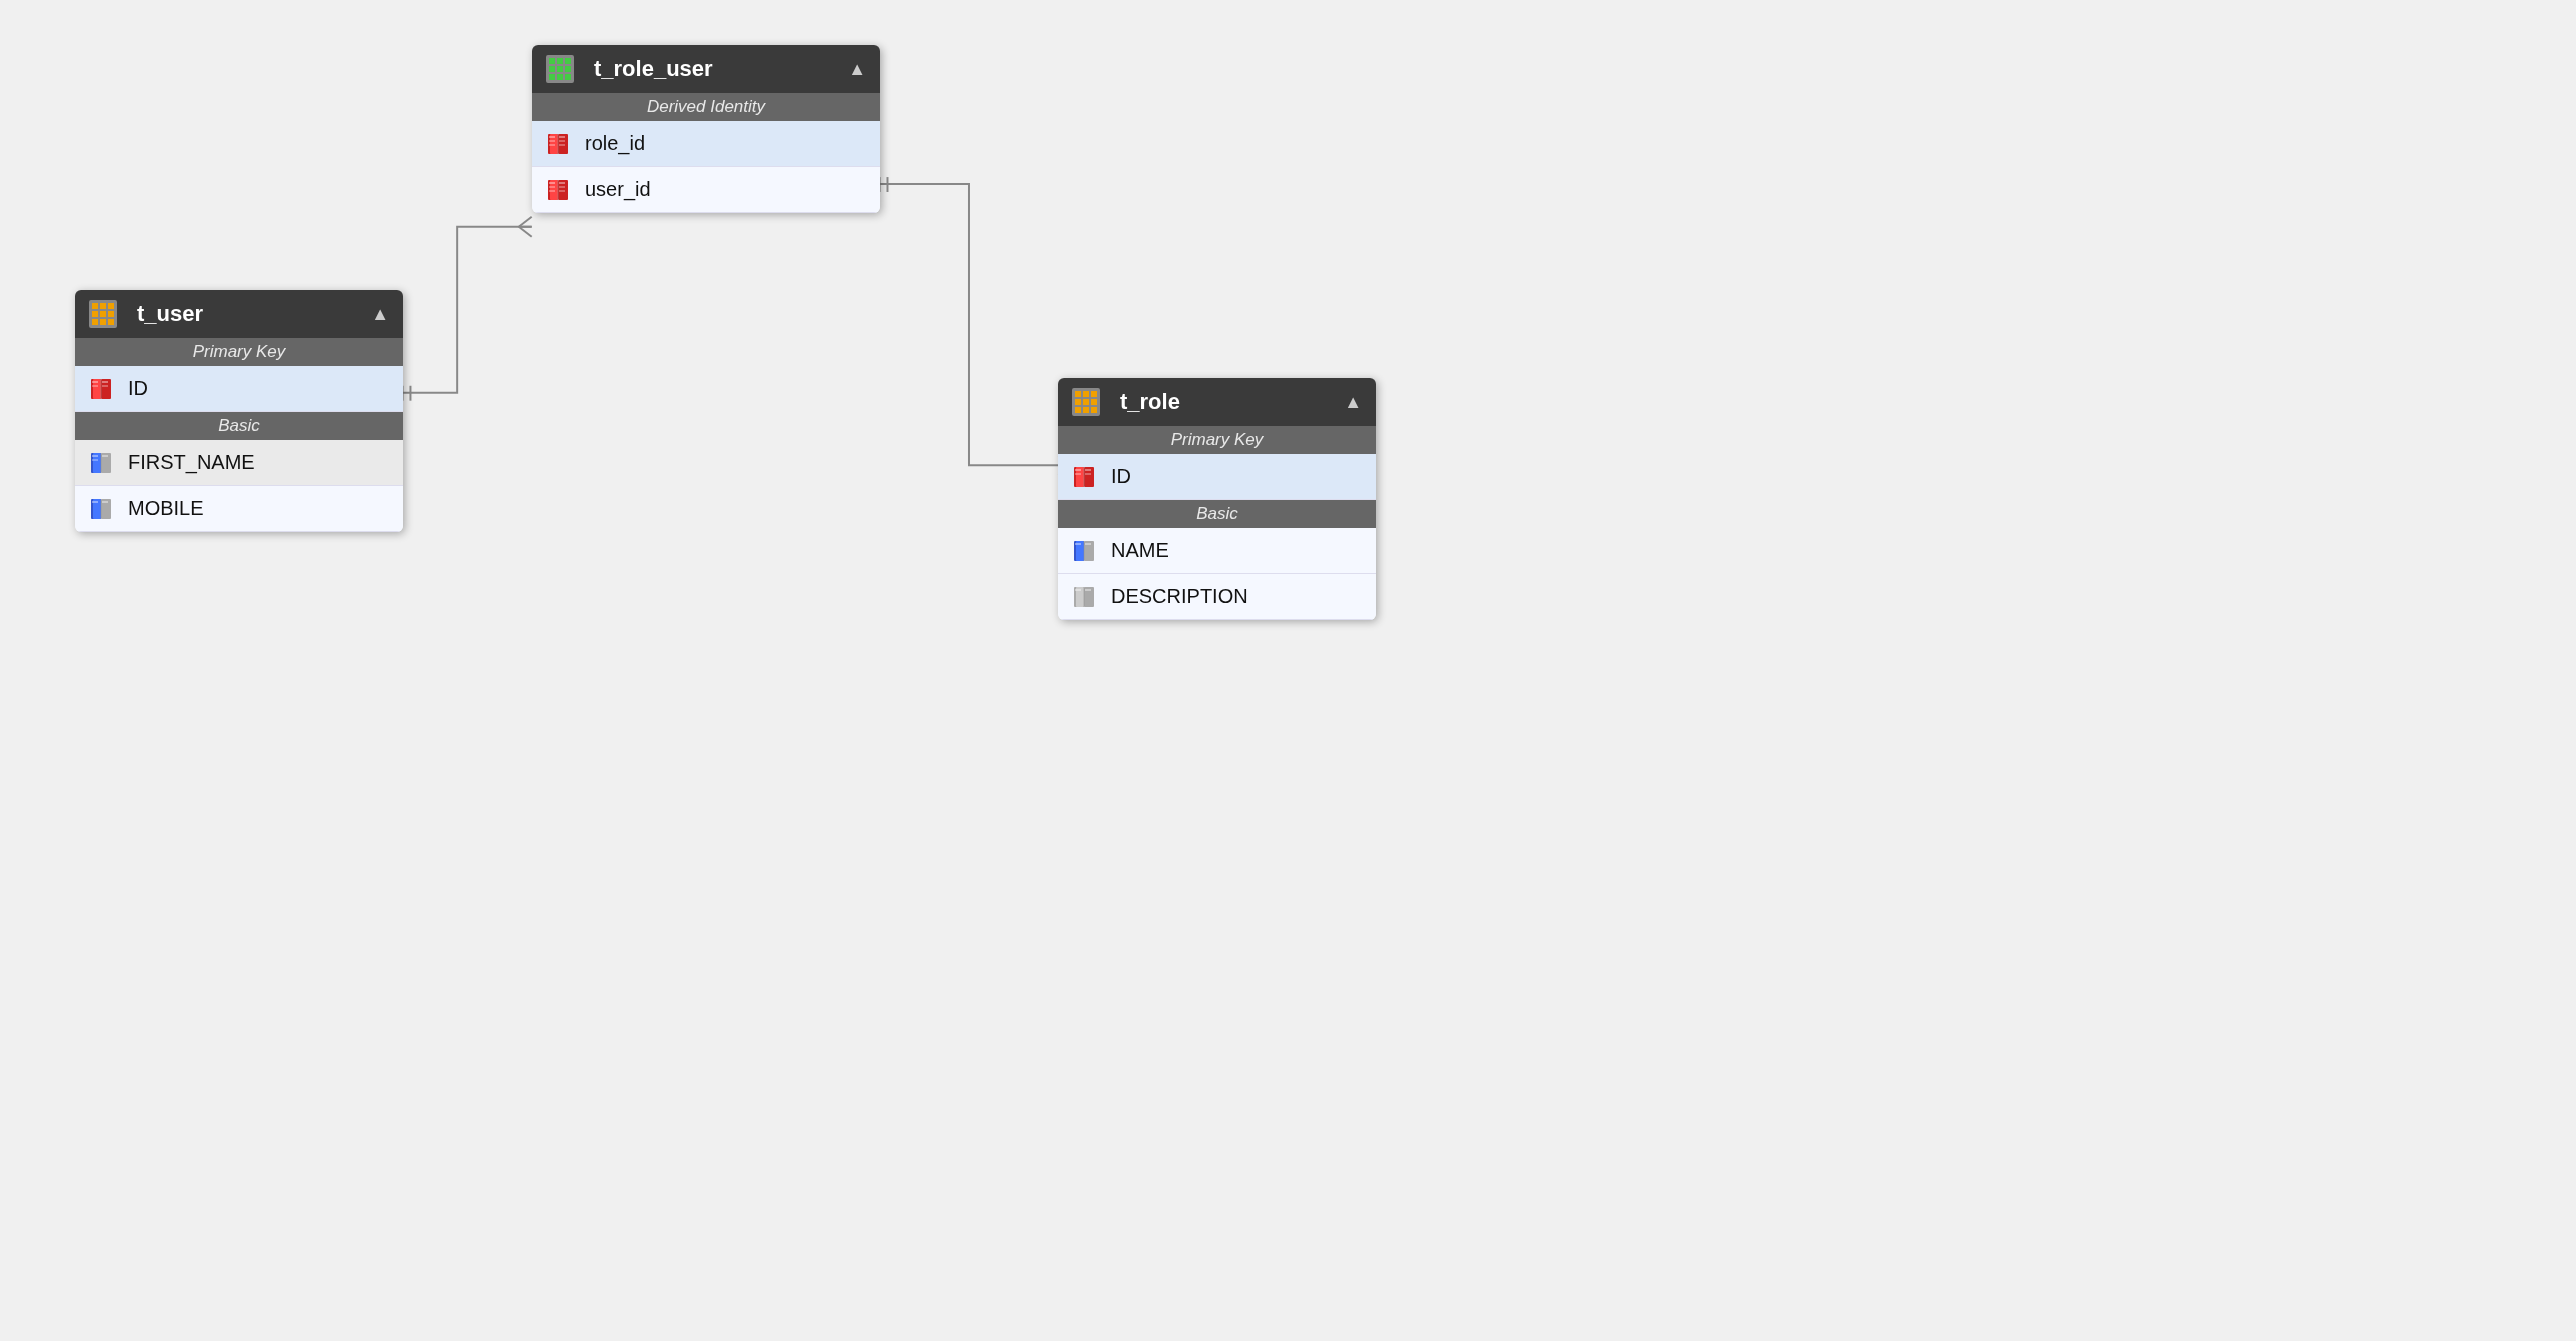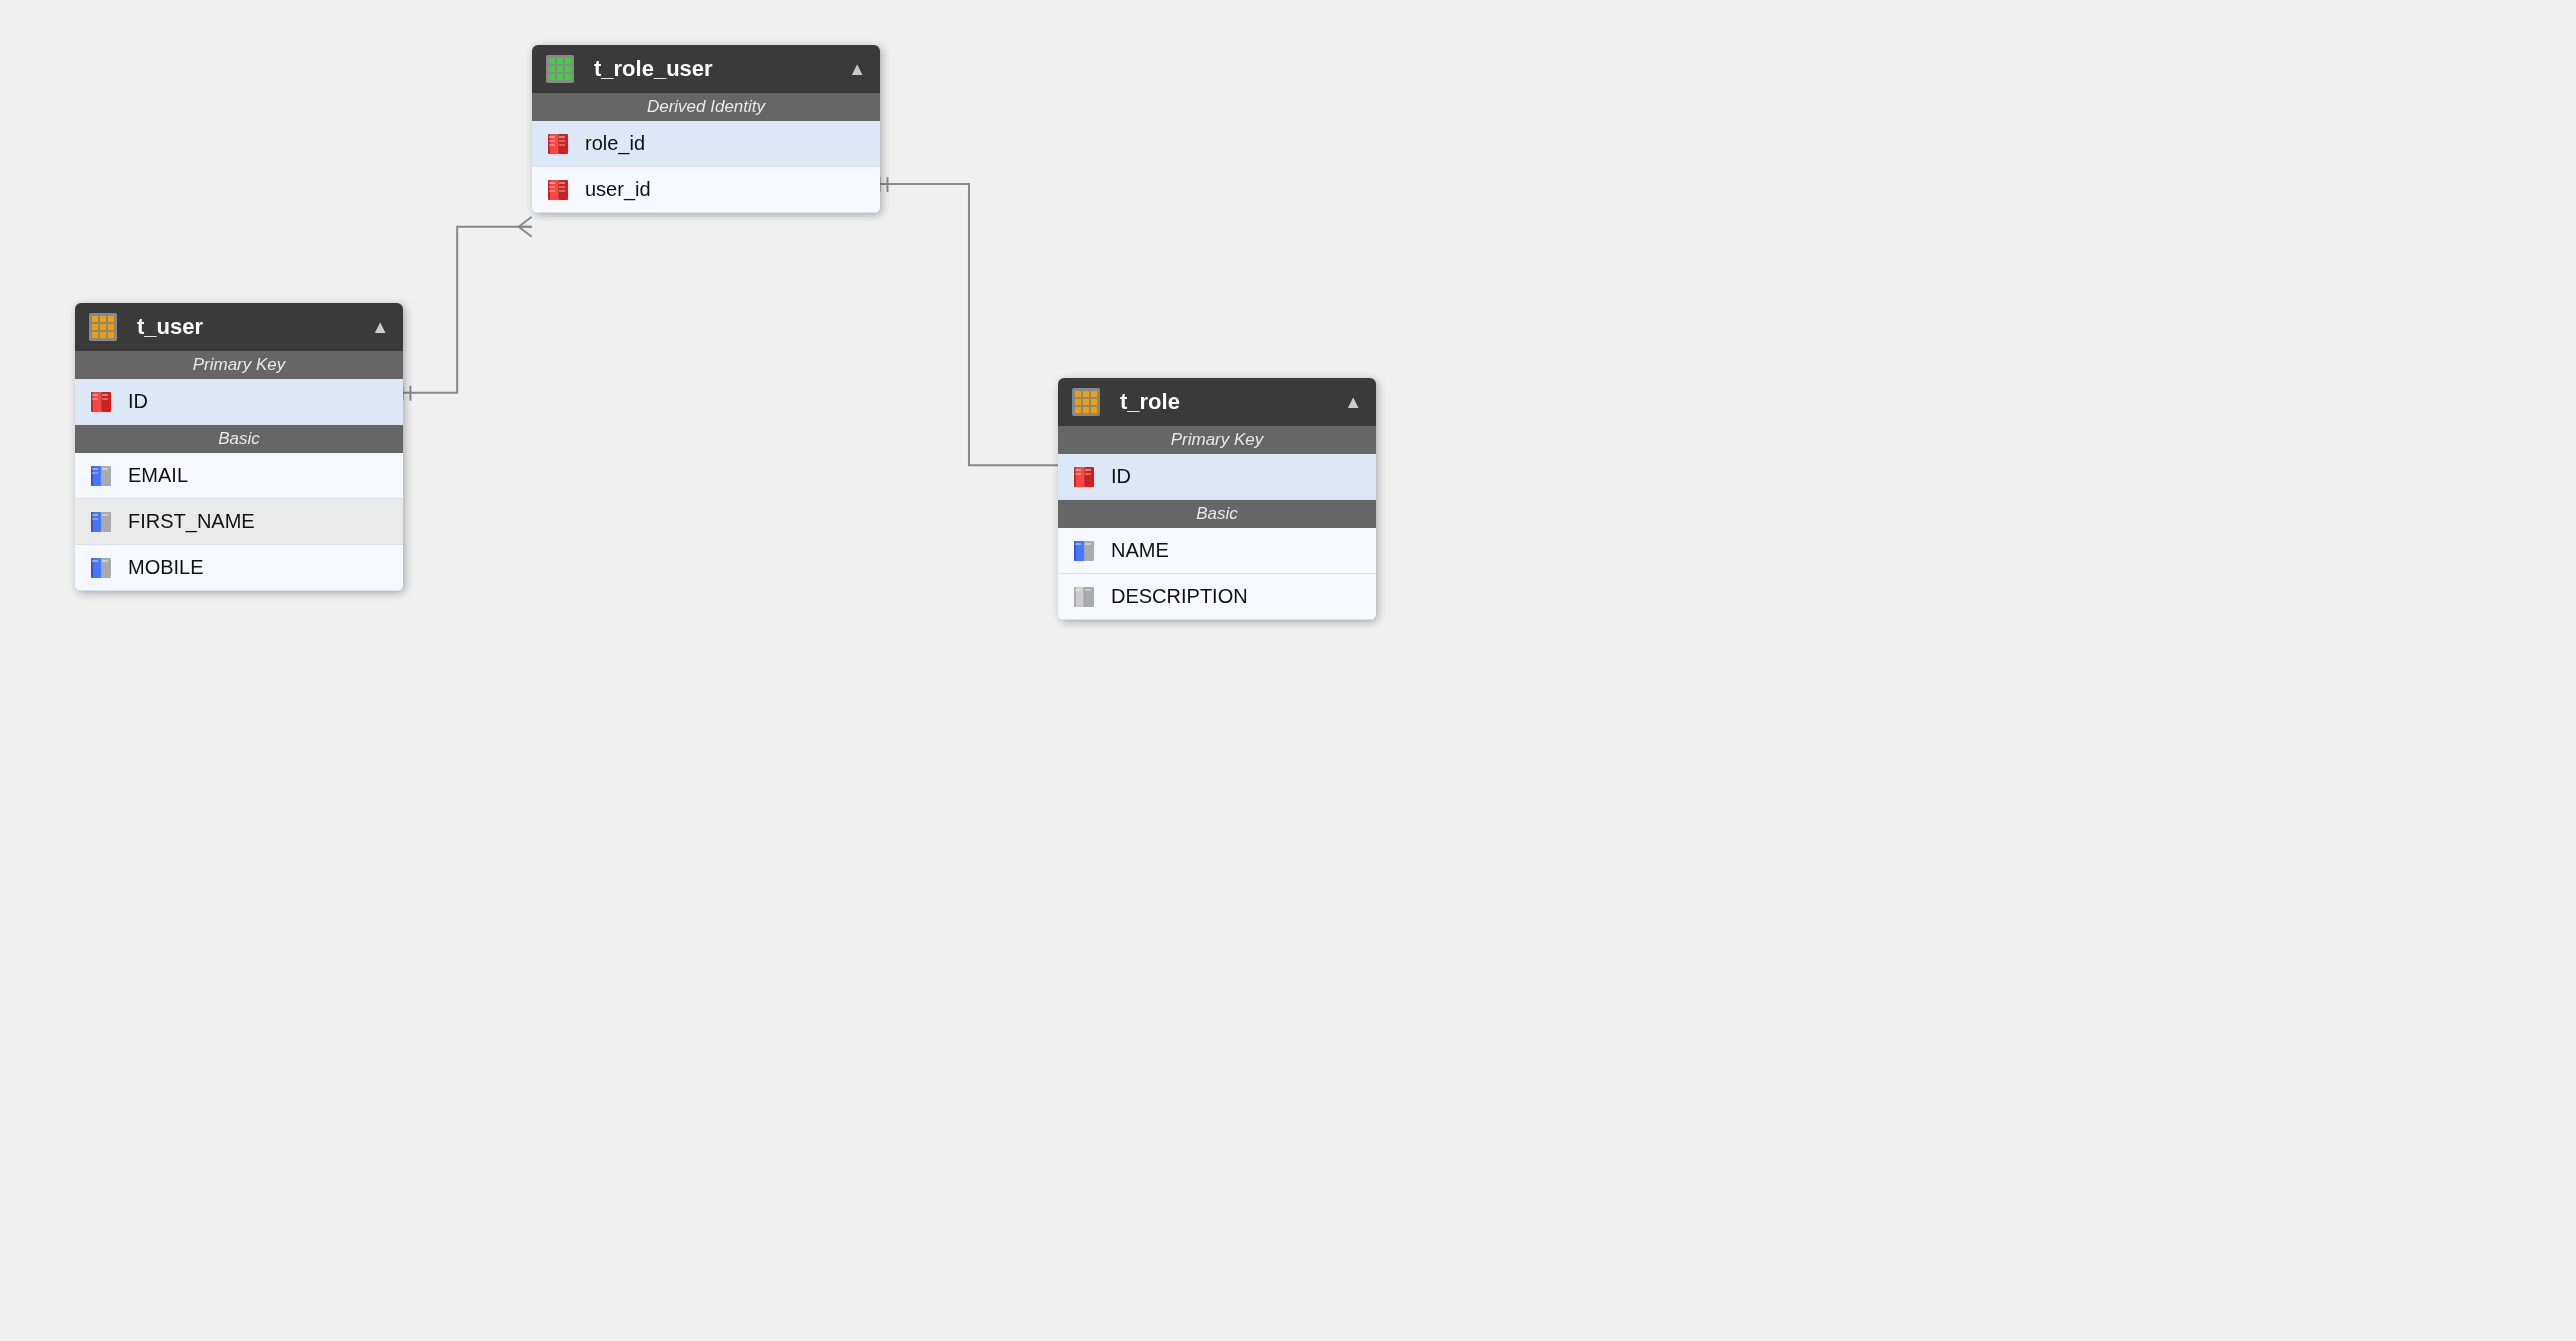--- a/index.html
+++ b/index.html
@@ -217,21 +217,21 @@
           <rect x="13" y="9" width="6" height="2" fill="#fff" opacity="0.3"></rect>
           <rect x="3" y="13" width="6" height="2" fill="#fff" opacity="0.3"></rect>
           <rect x="13" y="13" width="6" height="2" fill="#fff" opacity="0.3"></rect>
           <line x1="12" y1="3" x2="12" y2="23" stroke="#888" stroke-width="0.5"></line>
         </svg>
       </span>
       <span class="field-name">user_id</span>
     </div>
   </div>
 
-  <div class="entity" style="left: 75px; top: 303px; width: 328px;">
+  <div class="entity" style="left: 75px; top: 290px; width: 328px;">
     <div class="entity-header">
       <div class="entity-header-left">
         <div class="table-icon">
           <div class="table-icon-grid table-icon-grid-yellow">
             <div class="cell" style="background:#f0a000"></div>
               <div class="cell" style="background:#f0a000"></div>
               <div class="cell" style="background:#f0a000"></div>
             <div class="cell" style="background:#f0a000"></div>
               <div class="cell" style="background:#f0a000"></div>
               <div class="cell" style="background:#f0a000"></div>
@@ -254,34 +254,20 @@
           <rect x="3" y="5" width="6" height="2" fill="#fff" opacity="0.4"></rect>
           <rect x="13" y="5" width="6" height="2" fill="#fff" opacity="0.4"></rect>
           <rect x="3" y="9" width="6" height="2" fill="#fff" opacity="0.3"></rect>
           <rect x="13" y="9" width="6" height="2" fill="#fff" opacity="0.3"></rect>
           <line x1="12" y1="3" x2="12" y2="23" stroke="#888" stroke-width="0.5"></line>
         </svg>
       </span>
       <span class="field-name">ID</span>
     </div>
     <div class="entity-section-header">Basic</div>
-    <div class="entity-row">
-      <span class="field-icon">
-        <svg width="26" height="26" viewBox="0 0 26 26">
-          <rect x="2" y="3" width="10" height="20" rx="1" fill="#3355cc"></rect>
-          <rect x="4" y="3" width="8" height="20" rx="1" fill="#4477ff"></rect>
-          <rect x="12" y="3" width="10" height="20" rx="1" fill="#aaaaaa"></rect>
-          <rect x="3" y="5" width="6" height="2" fill="#fff" opacity="0.4"></rect>
-          <rect x="13" y="5" width="6" height="2" fill="#fff" opacity="0.4"></rect>
-          <rect x="3" y="9" width="6" height="2" fill="#fff" opacity="0.3"></rect>
-          <line x1="12" y1="3" x2="12" y2="23" stroke="#888" stroke-width="0.5"></line>
-        </svg>
-      </span>
-      <span class="field-name">EMAIL</span>
-    </div>
     <div class="entity-row alt">
       <span class="field-icon">
         <svg width="26" height="26" viewBox="0 0 26 26">
           <rect x="2" y="3" width="10" height="20" rx="1" fill="#3355cc"></rect>
           <rect x="4" y="3" width="8" height="20" rx="1" fill="#4477ff"></rect>
           <rect x="12" y="3" width="10" height="20" rx="1" fill="#aaaaaa"></rect>
           <rect x="3" y="5" width="6" height="2" fill="#fff" opacity="0.4"></rect>
           <rect x="13" y="5" width="6" height="2" fill="#fff" opacity="0.4"></rect>
           <rect x="3" y="9" width="6" height="2" fill="#fff" opacity="0.3"></rect>
           <line x1="12" y1="3" x2="12" y2="23" stroke="#888" stroke-width="0.5"></line>

